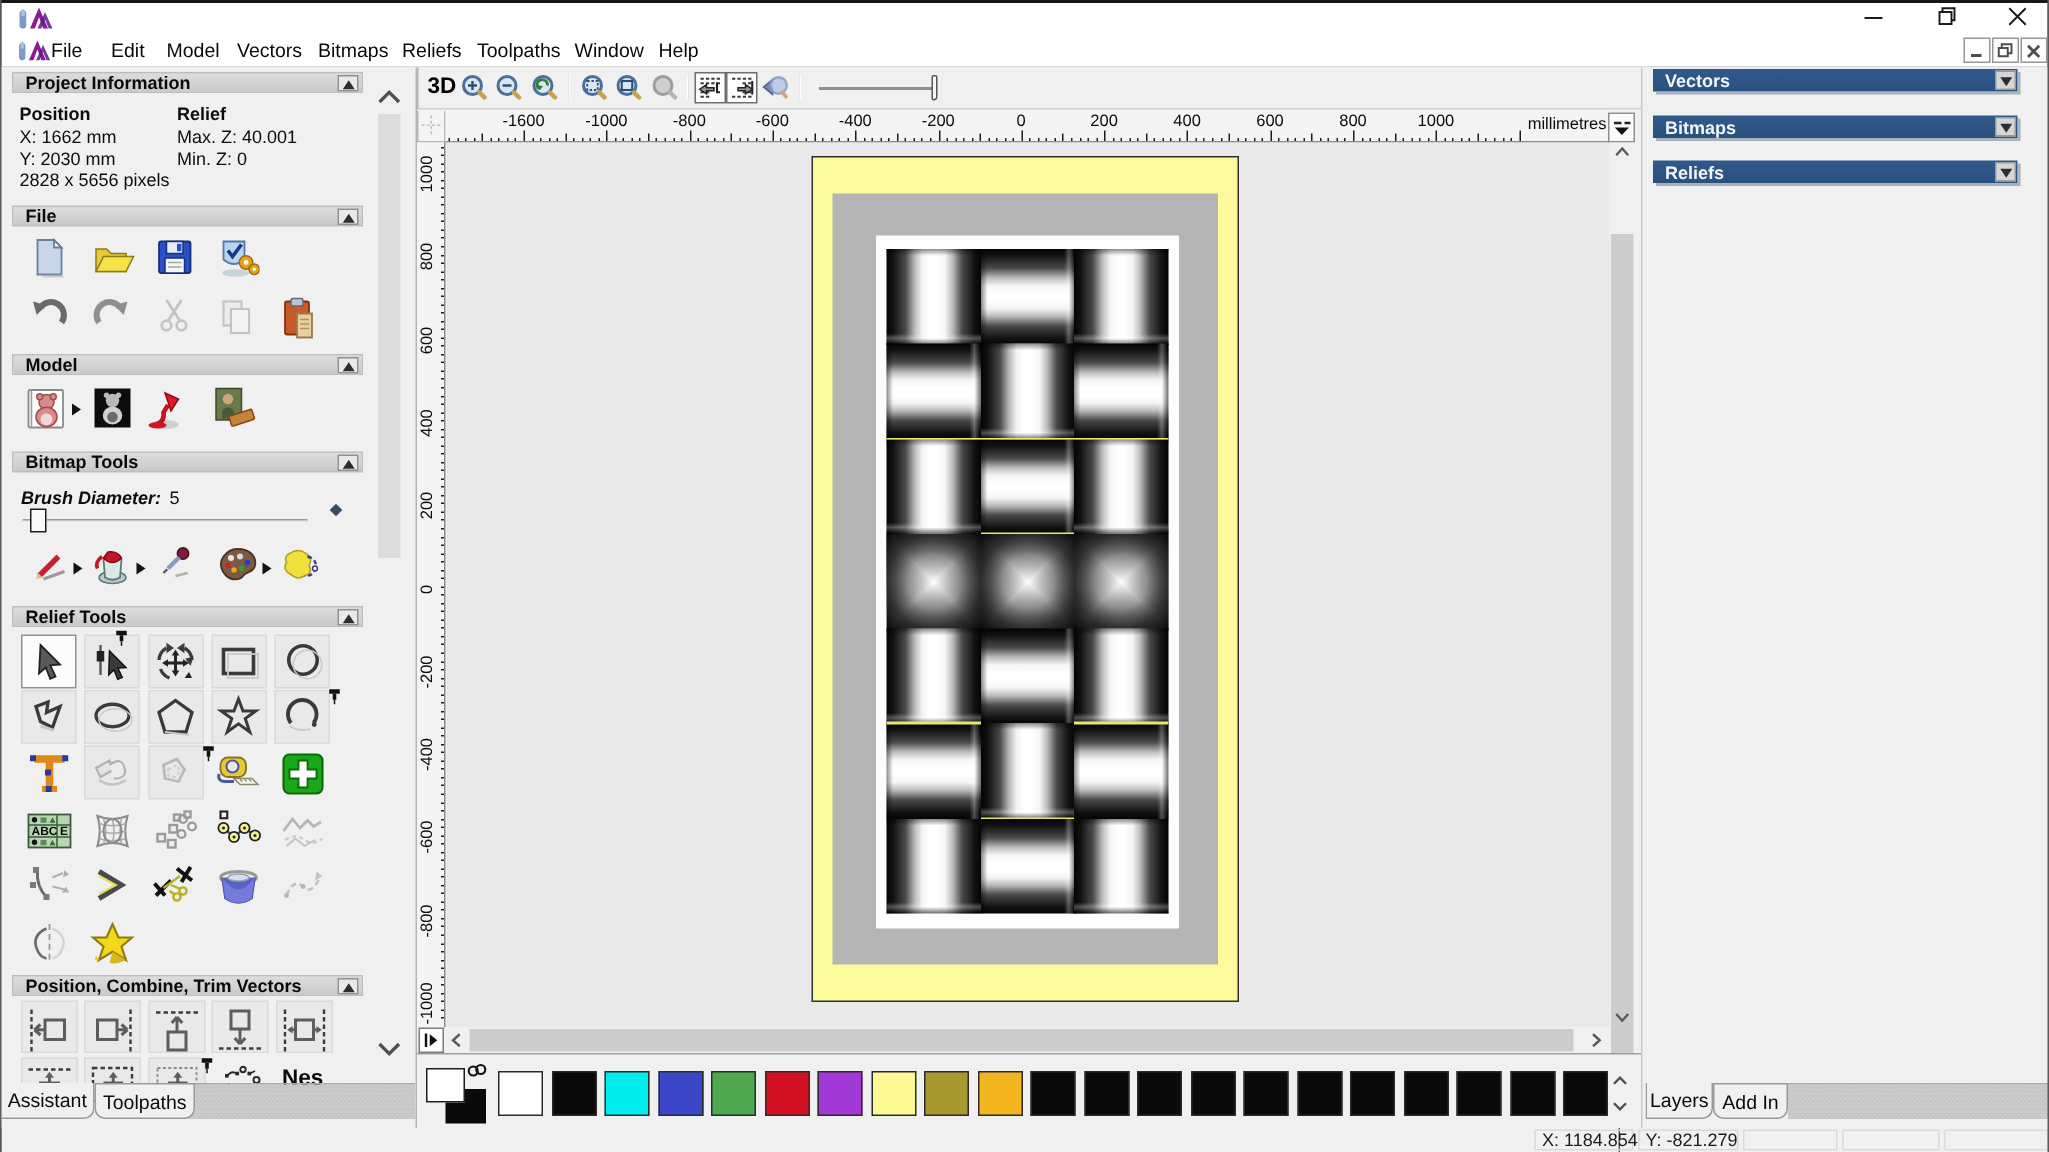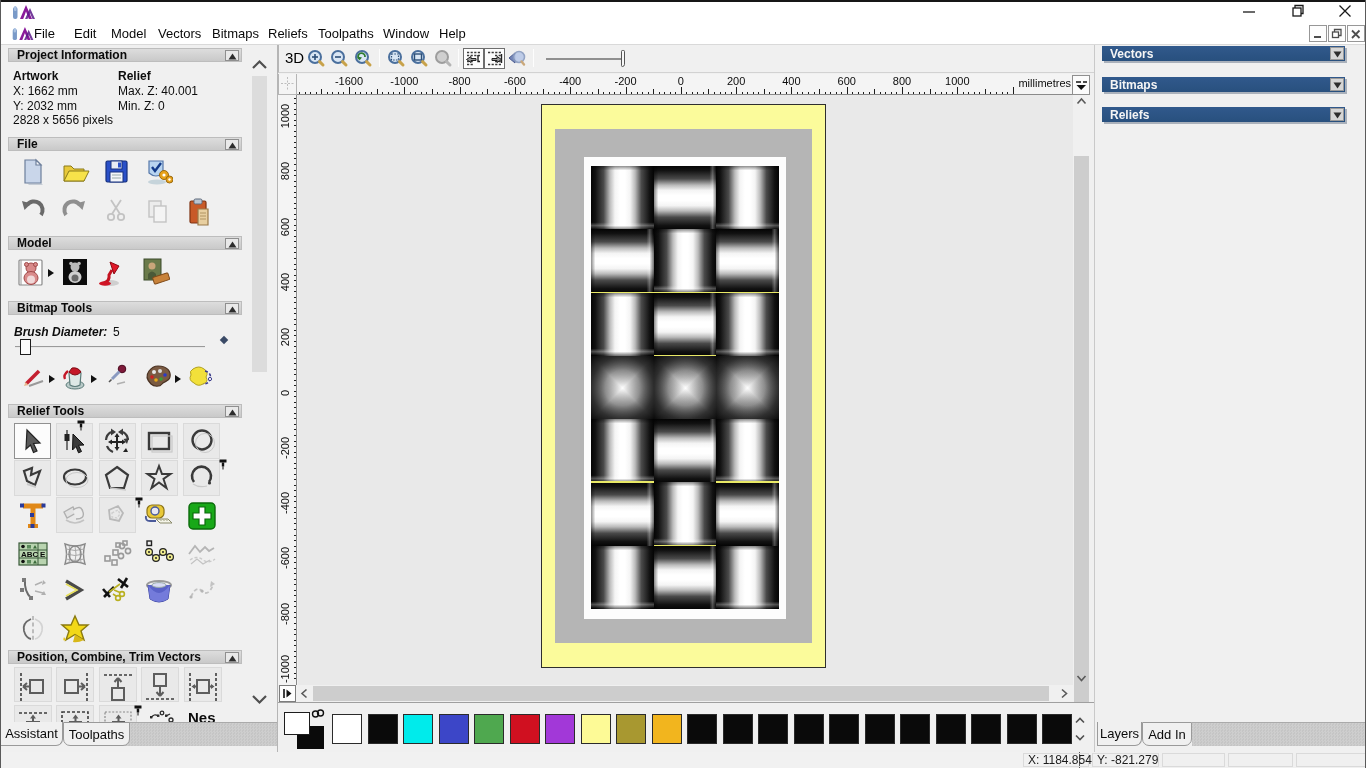--- a/index.html
+++ b/index.html
@@ -49,21 +49,21 @@
       repeating-conic-gradient(#cecece 0% 25%, #c5c5c5 0% 50%) 0 0/3px 3px; }
   .tab { position:absolute; top:0; height:24px; background:#f0f0f0; font-size:13px; color:#0a0a0a; text-align:center; line-height:23px; }
   .tab.active { border-right:1px solid #9a9a9a; border-bottom:1px solid #9a9a9a; border-bottom-right-radius:7px; z-index:3; }
   .tab.back { border:1px solid #9a9a9a; border-bottom-left-radius:7px; border-bottom-right-radius:7px; z-index:4; }
 
   
   #view-area { left:277px; top:45px; width:817px; height:707px; background:#f0f0f0; border-left:1px solid #b5b5b5; }
   #view-toolbar { position:absolute; left:0; top:0; width:817px; height:28px; background:#f0f0f0; border-bottom:1px solid #d2d2d2; border-left:1px solid #b5b5b5; }
   .tb-btn { position:absolute; top:3px; width:21px; height:21px; }
   .tb-sep { position:absolute; top:4px; width:1px; height:18px; background:#ababab; border-right:1px solid #fdfdfd; }
-  #btn-3d { left:6px; top:3px; font-size:15px; font-weight:normal; color:#000; letter-spacing:0px; line-height:20px; }
+  #btn-3d { left:6px; top:3px; font-size:15px; font-weight:bold; color:#000; letter-spacing:0px; line-height:20px; }
   .tb-boxed { border:1px solid #6e6e6e; background:#fdfdfd; }
   #tb-slider-track { position:absolute; left:267px; top:13px; width:78px; height:2px; background:#8f8f8f; }
   #tb-slider-handle { position:absolute; left:342px; top:5px; width:4px; height:17px; background:#f8f8f8; border:1px solid #565656; border-radius:2px 2px 4px 2px; }
 
   #ruler-corner { position:absolute; left:0px; top:29px; width:19px; height:21px; background:#f4f4f4; border:1px solid #b5b5b5; border-top:none; }
   #h-ruler { position:absolute; left:19px; top:29px; width:776px; height:21px; background:#f4f4f4; border-bottom:1px solid #8a8a8a; overflow:hidden; }
   .h-tick { position:absolute; bottom:0; width:1px; background:#1c1c1c; }
   .h-lab { position:absolute; top:1px; font-size:11px; color:#0c0c0c; transform:translateX(-50%); }
   #unit-box { position:absolute; right:0px; top:0px; height:21px; background:#f4f4f4; font-size:11px; color:#0c0c0c; line-height:18px; padding-right:2px; }
   #v-ruler { position:absolute; left:0px; top:50px; width:19px; height:590px; background:#f4f4f4; border-right:1px solid #8a8a8a; overflow:hidden; }
@@ -191,25 +191,25 @@
 
 <div class="abs" id="assistant-panel">
     <div class="section-header" style="top: 3px;">
       <span class="hdr-label">Project Information</span>
       <span class="collapse-btn">
         <svg width="9" height="7">
           <path d="M4.5 0.5 L8.5 6.5 L0.5 6.5 Z" fill="#2d2d2d"></path>
         </svg>
       </span>
     </div>
-    <span class="info-text bold" style="left: 12px; top: 24px;">Artwork</span>
+    <span class="info-text bold" style="left: 12px; top: 24px;">Position</span>
     <span class="info-text bold" style="left: 117px; top: 24px;">Relief</span>
     <span class="info-text" style="left: 12px; top: 39px;">X: 1662 mm</span>
     <span class="info-text" style="left: 117px; top: 39px;">Max. Z: 40.001</span>
-    <span class="info-text" style="left: 12px; top: 53.5px;">Y: 2032 mm</span>
+    <span class="info-text" style="left: 12px; top: 53.5px;">Y: 2030 mm</span>
     <span class="info-text" style="left: 117px; top: 53.5px;">Min. Z: 0</span>
     <span class="info-text" style="left: 12px; top: 68px;">2828 x 5656 pixels</span>
     <div class="section-header" style="top: 92px;">
       <span class="hdr-label">File</span>
       <span class="collapse-btn">
         <svg width="9" height="7">
           <path d="M4.5 0.5 L8.5 6.5 L0.5 6.5 Z" fill="#2d2d2d"></path>
         </svg>
       </span>
     </div>

